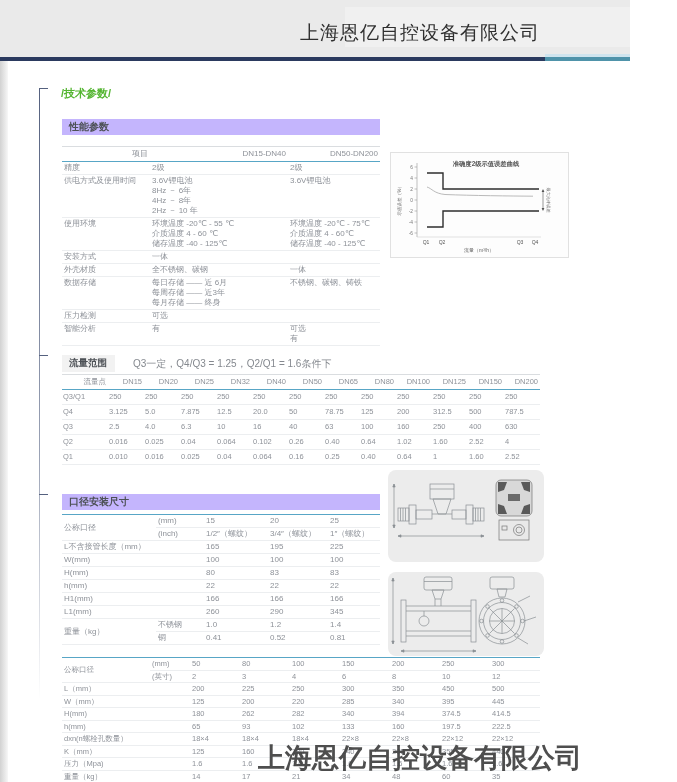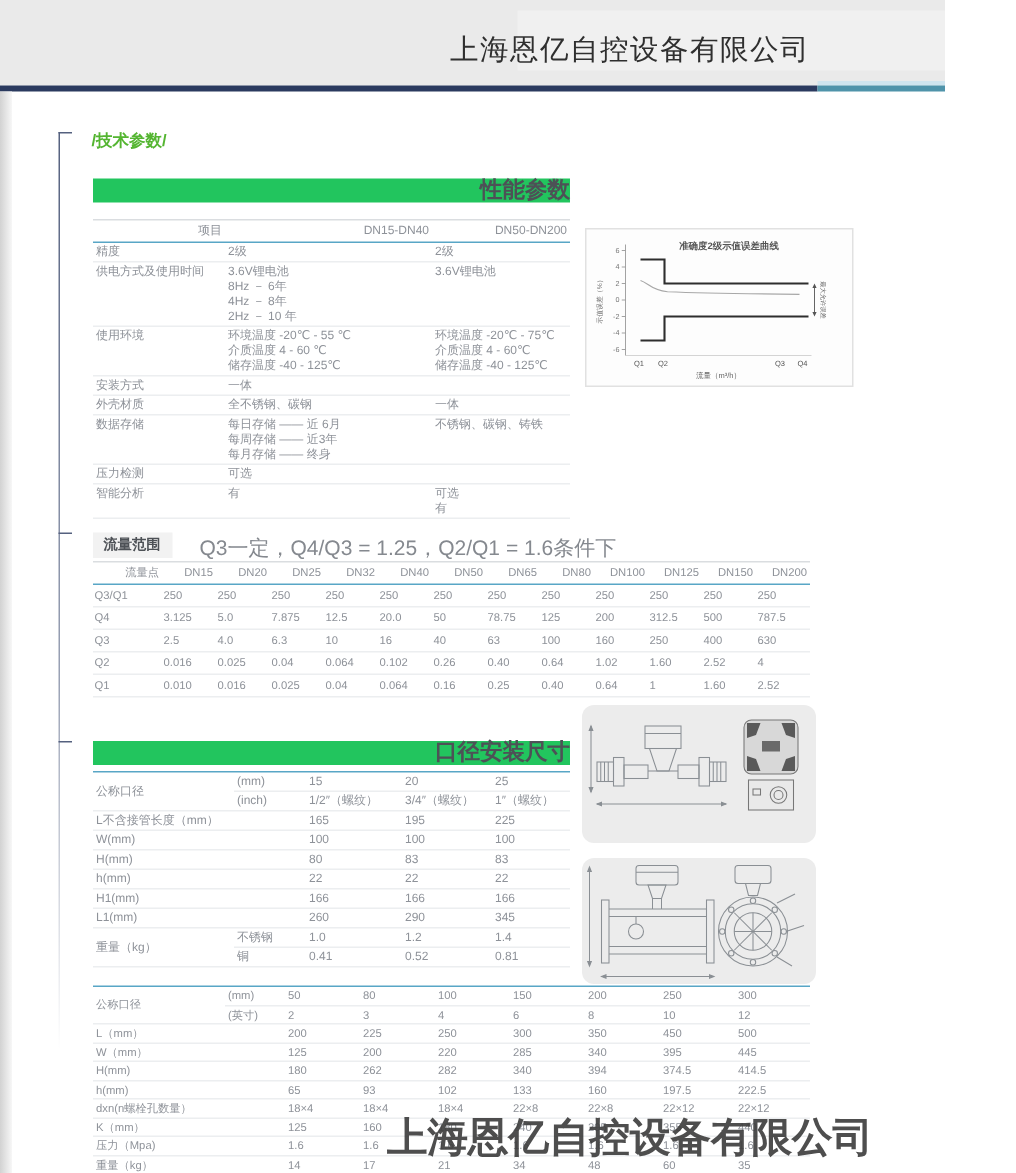--- a/index.html
+++ b/index.html
@@ -16,25 +16,25 @@
   .teal-light{position:absolute;left:545px;top:54px;width:85px;height:3px;background:#cfe4ee;}
   .left-shade{position:absolute;left:0;top:61px;width:8px;height:721px;background:linear-gradient(to right,#d2d2d2,#f7f7f7);}
 
   
   .v-rule{position:absolute;left:39px;top:88px;width:1px;height:612px;
     background:linear-gradient(to bottom,#55617f,#9aa2b5 60%,rgba(200,204,214,0));}
   .rule-tick{position:absolute;left:39px;width:9px;height:1px;background:#55617f;}
 
   .page-title{position:absolute;left:61px;top:86px;font-size:11px;font-weight:bold;color:#54b531;}
 
-  .section-bar{position:absolute;left:62px;width:318px;height:16px;background:#22c55e;
-    font-size:15px;font-weight:bold;color:#4d5156;line-height:16px;padding-left:7px;box-sizing:border-box;text-align:right;}
+  .section-bar{position:absolute;left:62px;width:318px;height:16px;background:#c4b5fd;
+    font-size:10px;font-weight:bold;color:#4d5156;line-height:16px;padding-left:7px;box-sizing:border-box;}
   .flow-label{position:absolute;left:62px;top:355px;background:#f2f2f2;font-size:9.5px;font-weight:bold;
     color:#4d5156;padding:2px 8px 2px 7px;}
-  .flow-cond{position:absolute;left:133px;top:357px;font-size:14px;color:#85898f;}
+  .flow-cond{position:absolute;left:133px;top:357px;font-size:10px;color:#85898f;}
 
   table{border-collapse:collapse;table-layout:fixed;position:absolute;}
   td{padding:1px 2px;vertical-align:top;color:#8e9299;font-size:8px;line-height:10px;
      border-bottom:1px solid #ecEEf0;word-break:break-all;}
   td[rowspan]{vertical-align:middle;}
   .t1{left:62px;top:146px;width:318px;}
   .t2{left:62px;top:374px;width:478px;}
   .t3{left:62px;top:514px;width:318px;}
   .t4{left:62px;top:657px;width:478px;}
   .t1 tr:first-child td,.t2 tr:first-child td{border-top:1px solid #dadde0;border-bottom:1px solid #58a6c6;padding:2px;text-align:right;}

